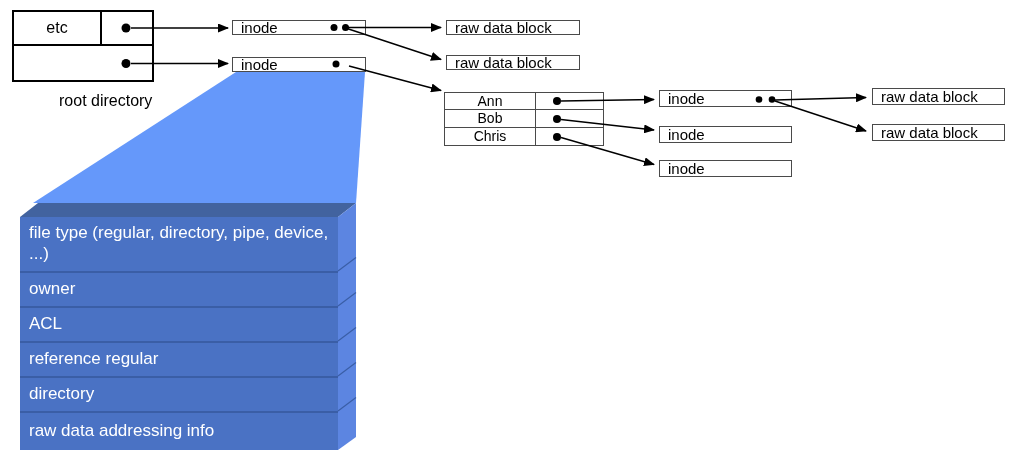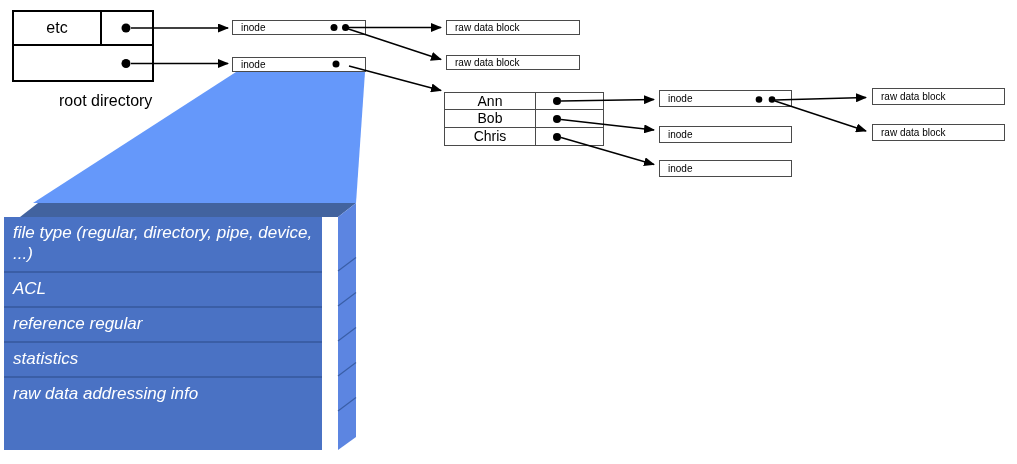--- a/index.html
+++ b/index.html
@@ -13,21 +13,21 @@
   .face-top{fill:var(--stack-top);}
   .face-side{fill:var(--stack-side);}
   .side-sep{stroke:var(--stack-separator);stroke-width:1.2;}
   .arrow{stroke:#000;stroke-width:1.4;fill:none;}
   .dot{fill:#000;}
   
   .box{
     position:absolute;box-sizing:border-box;background:#fff;
     border:1.5px solid var(--box-border);
     display:flex;align-items:center;padding-left:8px;
-    font-size:10px;line-height:13px;white-space:nowrap;z-index:2;
+    font-size:15px;line-height:13px;white-space:nowrap;z-index:2;
   }
   
   .root-table{
     position:absolute;left:12px;top:10px;width:142px;height:72px;
     box-sizing:border-box;border:2px solid var(--table-border);background:#fff;
     display:grid;grid-template-columns:88px 1fr;grid-template-rows:1fr 1fr;z-index:2;
   }
   .root-table .name{
     border-right:2px solid var(--table-border);
     display:flex;align-items:center;justify-content:center;font-size:16px;
@@ -40,22 +40,22 @@
     box-sizing:border-box;border:1.5px solid var(--box-border);background:#fff;
     display:grid;grid-template-columns:91px 1fr;grid-template-rows:1fr 1fr 1fr;z-index:2;
   }
   .home-table .name{
     border-right:1.5px solid var(--box-border);
     display:flex;align-items:center;justify-content:center;font-size:14px;
   }
   .home-table .rb{border-bottom:1.5px solid var(--box-border);}
   
   .stack{
-    position:absolute;left:4px;top:217px;width:318px;height:233px;
-    background:var(--stack-front);z-index:2;font-style:italic;
+    position:absolute;left:20px;top:217px;width:318px;height:233px;
+    background:var(--stack-front);z-index:2;
   }
   .stack-row{
     box-sizing:border-box;display:flex;align-items:center;
     padding:0 8px 0 9px;color:var(--text-light);font-size:17px;line-height:1.22;
   }
   .stack-row + .stack-row{border-top:2px solid var(--stack-separator);}
   .stack-row:nth-child(1){height:54px;}
   .stack-row:nth-child(2),.stack-row:nth-child(3),
   .stack-row:nth-child(4),.stack-row:nth-child(5){height:35px;}
   .stack-row:nth-child(6){height:39px;}
@@ -107,23 +107,24 @@
 
   <div class="box" style="left:872px;top:88px;width:133px;height:17px;">
     <span>raw data block</span>
   </div>
   <div class="box" style="left:872px;top:124px;width:133px;height:17px;">
     <span>raw data block</span>
   </div>
 
   <div class="stack">
     <div class="stack-row">file type (regular, directory, pipe, device, ...)</div>
+    <div class="stack-row">owner</div>
     <div class="stack-row">ACL</div>
     <div class="stack-row">reference regular</div>
-    <div class="stack-row">statistics</div>
+    <div class="stack-row">directory</div>
     <div class="stack-row">raw data addressing info</div>
   </div>
 
   <svg class="layer" viewBox="0 0 1017 464" aria-hidden="true">
     <defs>
       <marker id="ah" markerUnits="userSpaceOnUse" markerWidth="11" markerHeight="9" refX="10" refY="4.5" orient="auto">
         <path d="M0,0 L11,4.5 L0,9 Z" fill="#000"></path>
       </marker>
     </defs>
 

